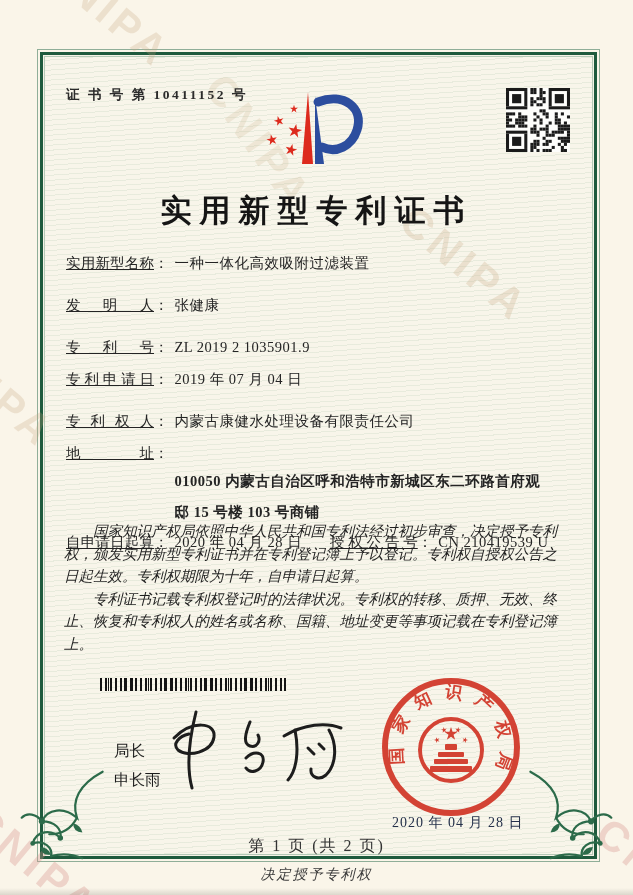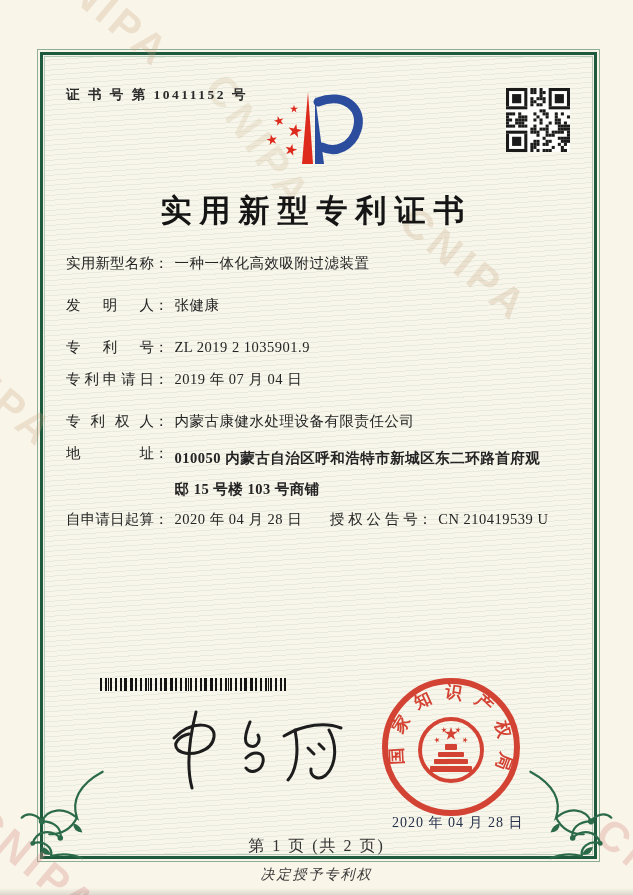--- a/index.html
+++ b/index.html
@@ -49,23 +49,24 @@
     letter-spacing:8px;color:#151515;
   }
 
   
   .fields{position:absolute;left:66px;top:253px;width:492px;font-size:14.5px;color:#242424;}
   .frow{margin-bottom:22px;line-height:20px;}
   .flabel{
     display:inline-block;width:88px;
     text-align:justify;text-align-last:justify;
     vertical-align:top;
+    text-decoration:underline;
   }
   .fcolon{display:inline-block;vertical-align:top;margin-right:6px;}
-  .fvalue{letter-spacing:0.5px;vertical-align:top;}
+  .fvalue{letter-spacing:0.5px;vertical-align:top;margin-top:23px;}
   .fvalue.addr{display:inline-block;width:374px;line-height:31px;font-weight:bold;}
   .frow.tight{margin-bottom:12px;}
   .frow.addr-row{margin-bottom:4px;}
   .pair2{margin-left:24px;}
 
   
   .paras{
     position:absolute;left:64px;top:520px;width:500px;
     font-size:14.5px;line-height:22.5px;color:#1f1f1f;
     font-style:italic;
@@ -309,23 +310,31 @@
       <div class="frow">
         <span>
           <span class="flabel">自申请日起算</span><span class="fcolon">：</span><span class="fvalue">2020 年 04 月 28 日</span>
         </span>
         <span class="pair2">
           <span class="flabel">授权公告号</span><span class="fcolon">：</span><span class="fvalue">CN 210419539 U</span>
         </span>
       </div>
     </div>
 
+    <div class="paras">
+      <p>国家知识产权局依照中华人民共和国专利法经过初步审查，决定授予专利权，颁发实用新型专利证书并在专利登记簿上予以登记。专利权自授权公告之日起生效。专利权期限为十年，自申请日起算。</p>
+      <p>专利证书记载专利权登记时的法律状况。专利权的转移、质押、无效、终止、恢复和专利权人的姓名或名称、国籍、地址变更等事项记载在专利登记簿上。</p>
+    </div>
 
     <div class="barcode"></div>
 
+    <div class="signer">
+      <div>局长</div>
+      <div>申长雨</div>
+    </div>
 
     <svg class="signature" viewBox="0 0 190 100">
       <g fill="none" stroke="#1d1d1d" stroke-width="3" stroke-linecap="round">
         <path d="M38,12 C31,40 28,66 34,88"></path>
         <path d="M16,38 C34,20 58,22 56,37 C54,52 30,58 20,50 C14,44 21,36 31,34"></path>
         <path d="M92,22 C87,34 85,44 92,46 C99,48 103,41 100,35"></path>
         <path d="M88,58 C96,50 107,52 105,62 C103,72 92,74 88,68"></path>
         <path d="M126,36 C146,24 168,22 183,28"></path>
         <path d="M137,30 C141,50 139,70 130,80"></path>
         <path d="M171,30 C179,44 179,64 168,75 C161,81 152,77 153,69"></path>

